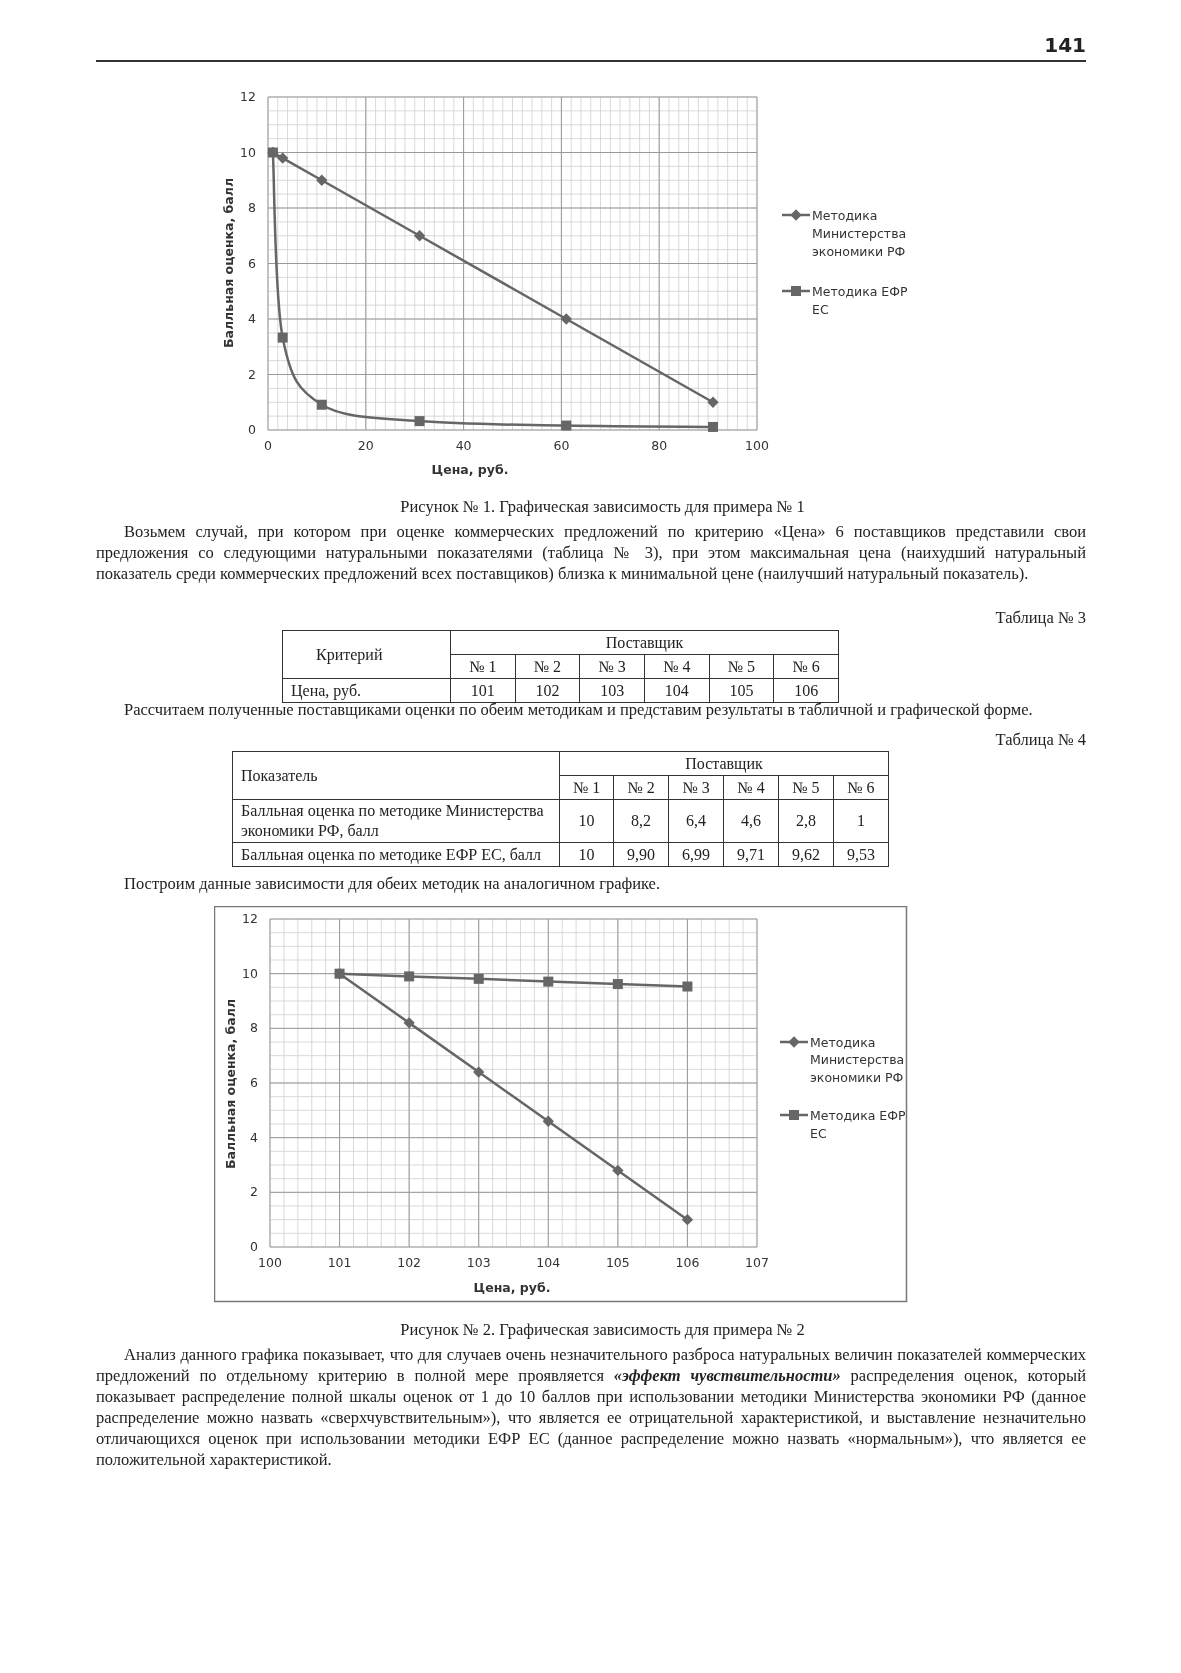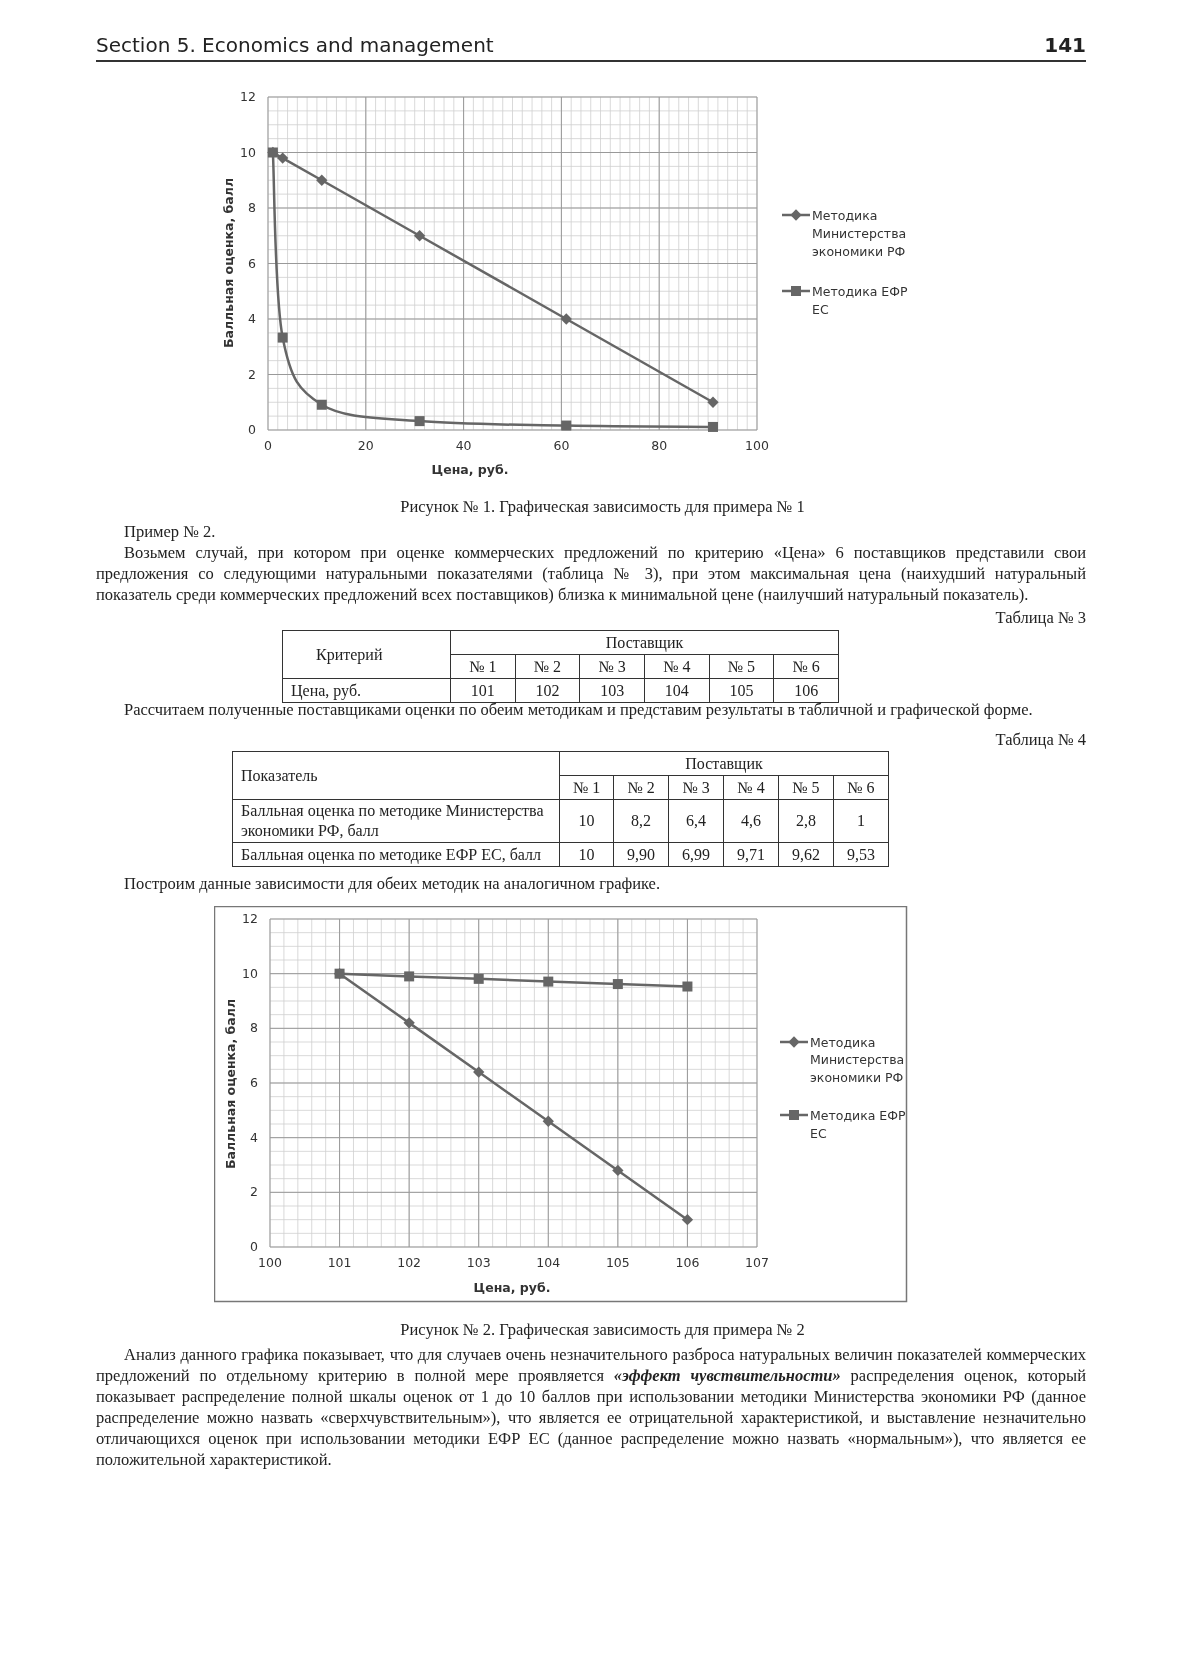--- a/index.html
+++ b/index.html
@@ -16,21 +16,20 @@
   table.tbl { position: absolute; border-collapse: collapse; font-family: "Liberation Serif", serif; font-size: 16px; }
   table.tbl td { border: 1px solid #333; padding: 1px 8px; text-align: center; height: 21px; }
   table.tbl td.l { text-align: left; }
   svg text { font-family: "DejaVu Sans", sans-serif; fill: #333; }
   .chart { position: absolute; }
 </style>
 </head>
 <body>
 
 <div class="header">
-  <span class="title">Section 5. Economics and management</span>
   <span class="page">141</span>
 </div>
 
 <svg class="chart" style="left:215px; top:85px;" width="720" height="400" viewBox="215 85 720 400">
   <g id="c1-grid">
       <line x1="268" y1="97" x2="268" y2="430" stroke="#cfcfcf" stroke-width="0.8"></line>
       <line x1="277.78" y1="97" x2="277.78" y2="430" stroke="#cfcfcf" stroke-width="0.8"></line>
       <line x1="287.56" y1="97" x2="287.56" y2="430" stroke="#cfcfcf" stroke-width="0.8"></line>
       <line x1="297.34" y1="97" x2="297.34" y2="430" stroke="#cfcfcf" stroke-width="0.8"></line>
       <line x1="307.12" y1="97" x2="307.12" y2="430" stroke="#cfcfcf" stroke-width="0.8"></line>
@@ -161,21 +160,20 @@
     <text x="812" y="296" font-size="12.5">Методика ЕФР</text>
     <text x="812" y="314" font-size="12.5">ЕС</text>
   </g>
   <text x="470" y="474" font-size="12.5" font-weight="bold" text-anchor="middle">Цена, руб.</text>
   <text transform="translate(233 263) rotate(-90)" font-size="12.5" font-weight="bold" text-anchor="middle">Балльная оценка, балл</text>
 </svg>
 
 <div class="caption serif" style="top:496px;">Рисунок № 1. Графическая зависимость для примера № 1</div>
 
 <div class="para serif" style="top:521px;">
-  <p>Пример № 2.</p>
   <p>Возьмем случай, при котором при оценке коммерческих предложений по критерию «Цена» 6 поставщиков представили свои предложения со следующими натуральными показателями (таблица № 3), при этом максимальная цена (наихудший натуральный показатель среди коммерческих предложений всех поставщиков) близка к минимальной цене (наилучший натуральный показатель).</p>
 </div>
 
 <div class="right-label serif" style="top:607px;">Таблица № 3</div>
 
 <table class="tbl" style="left:282px; top:630px; width:557px;">
   <tbody>
       <tr>
     <td class="l" rowspan="2" style="width:126px;padding-left:33px;">Критерий</td>
     <td colspan="6">Поставщик</td>

